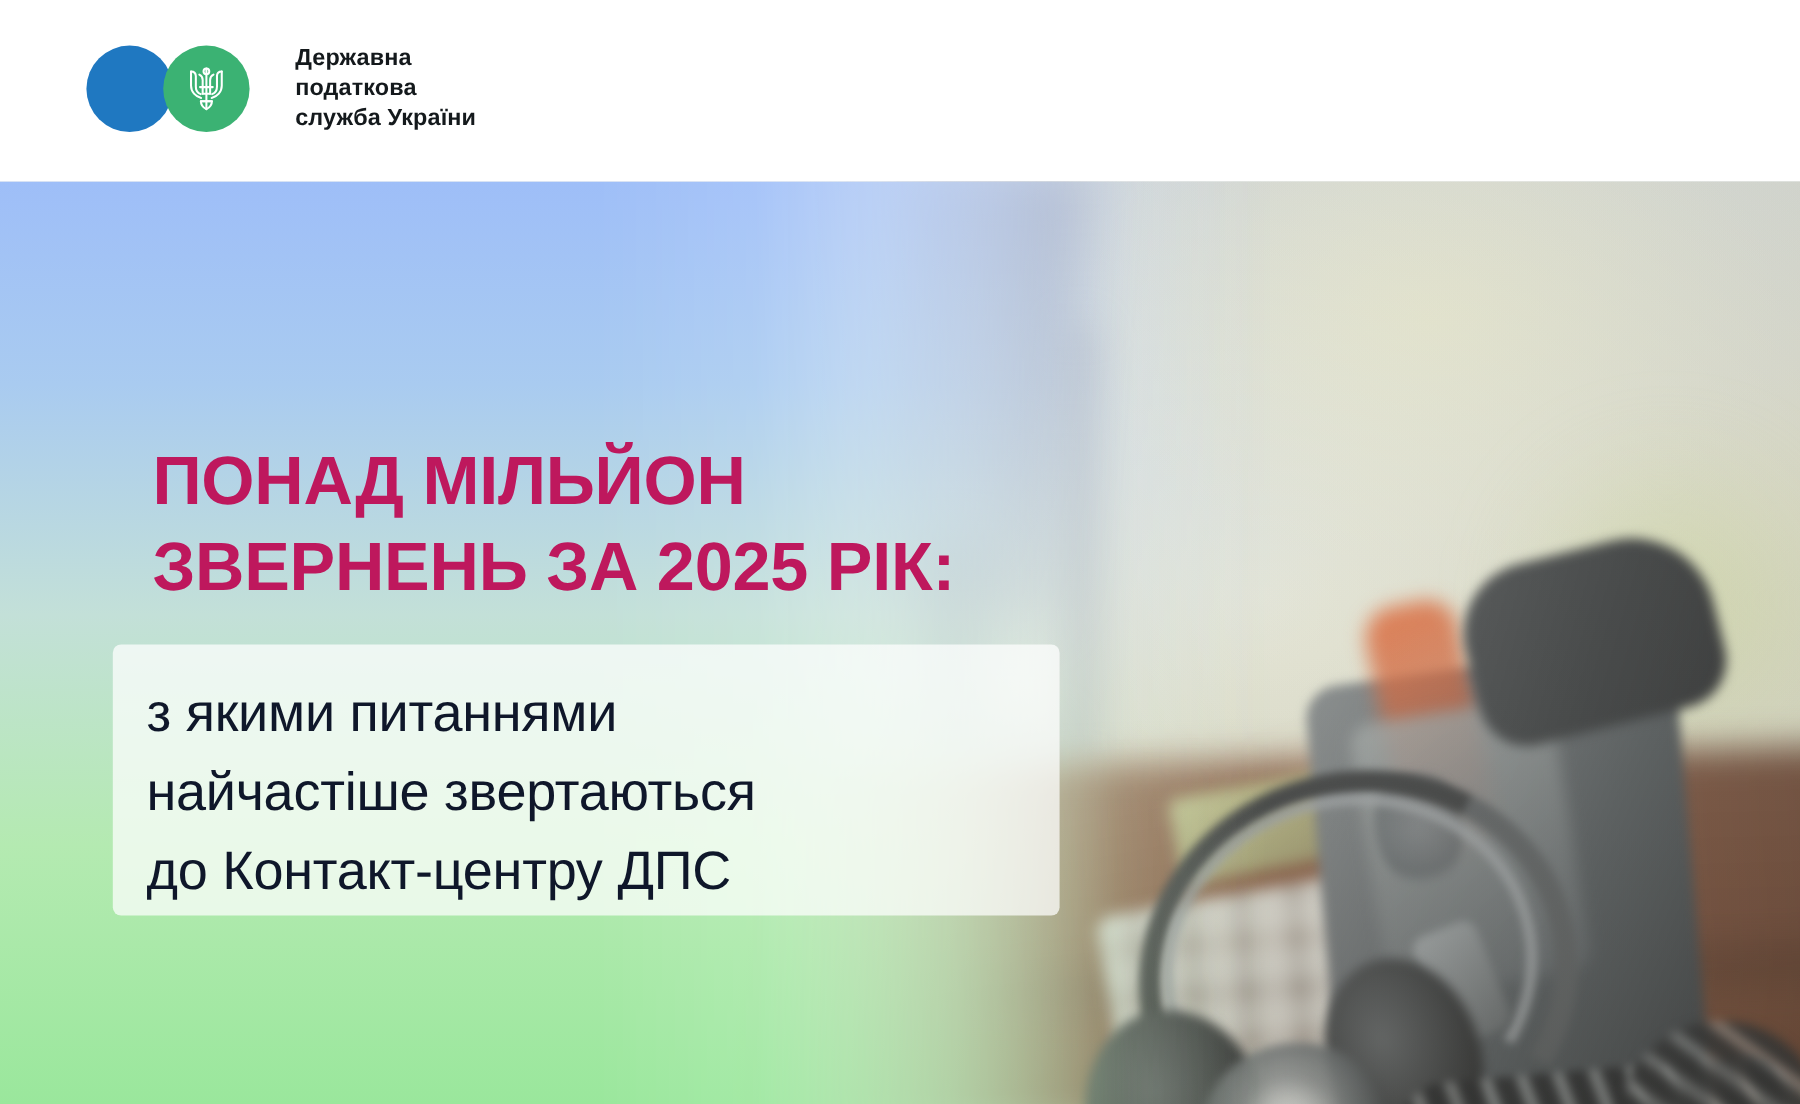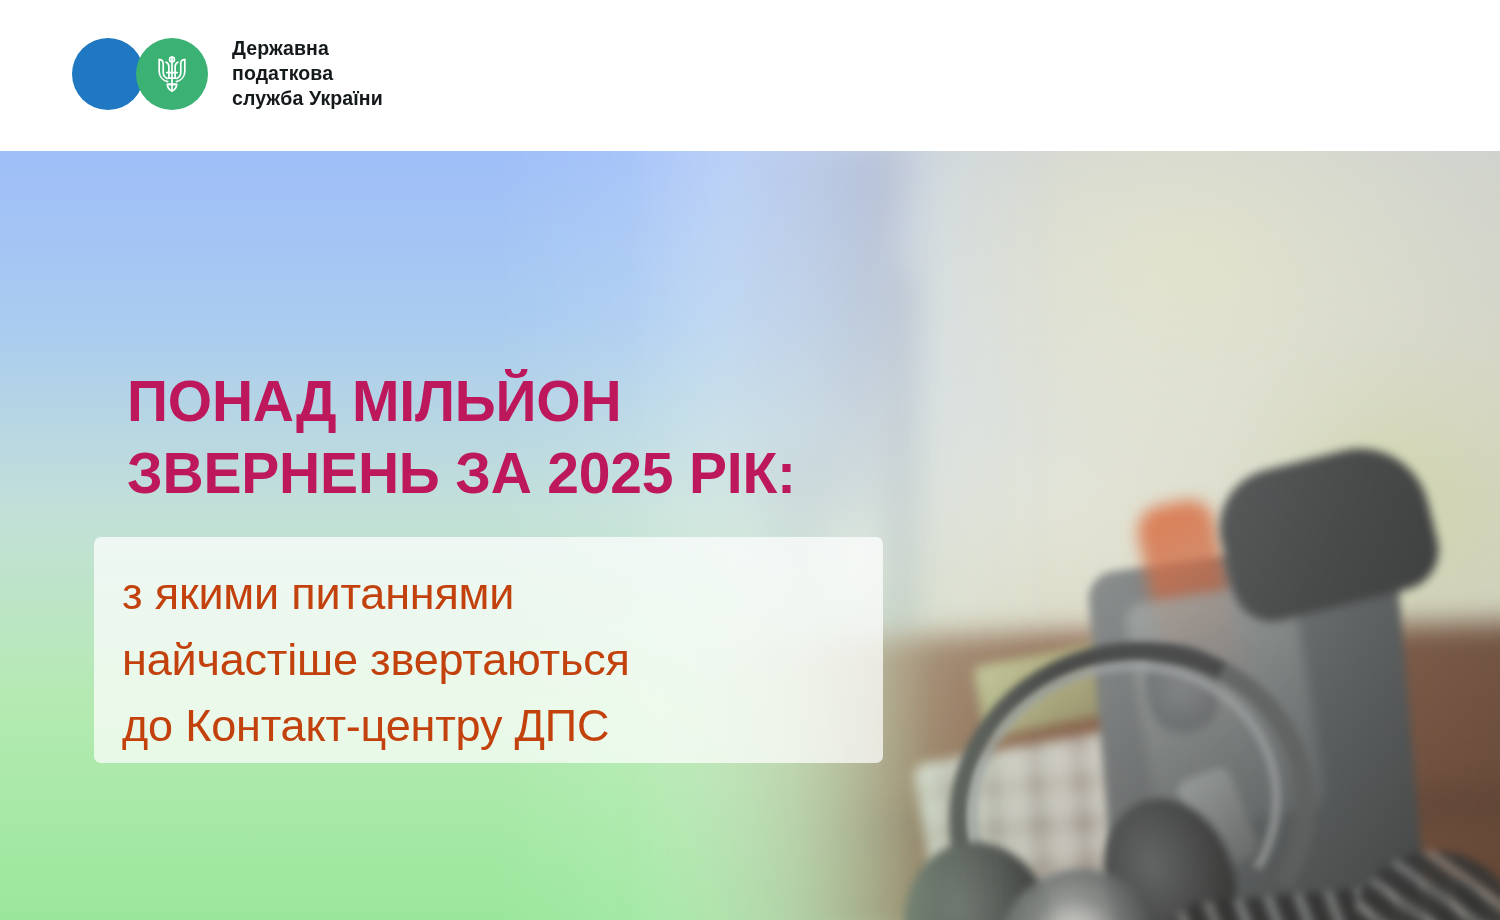--- a/index.html
+++ b/index.html
@@ -28,21 +28,21 @@
     height: 151px;
     background: #ffffff;
     z-index: 40;
   }
   .logo-block {
     position: absolute;
     left: 72px;
     top: 36px;
     display: flex;
     align-items: center;
-    gap: 3px;
+    gap: 17px;
   }
   .logo-marks {
     position: relative;
     width: 136px;
     height: 72px;
     flex: 0 0 auto;
   }
   .logo-circle-blue {
     position: absolute;
     left: 0; top: 0;
@@ -463,21 +463,21 @@
       <div class="photo-grade"></div>
     </div>
 
     <div class="wash"></div>
     <div class="wash-color" style="background-image: linear-gradient(rgb(158, 190, 248) 0%, rgb(169, 203, 240) 22%, rgb(195, 224, 216) 47%, rgb(180, 234, 177) 72%, rgb(154, 231, 156) 100%);"></div>
 
     <div class="headline" style="color: #be185d;">ПОНАД МІЛЬЙОН
 ЗВЕРНЕНЬ ЗА 2025 РІК:</div>
 
     <div class="subtitle-panel" style="background: rgba(255, 255, 255, 0.72);">
-      <div class="subtitle" style="color: #c2410c;">з якими питаннями
+      <div class="subtitle" style="color: #0f172a;">з якими питаннями
 найчастіше звертаються
 до Контакт-центру ДПС</div>
     </div>
   </div>
 
   <div class="header-bar" style="background: rgb(255, 255, 255);">
     <div class="logo-block">
       <div class="logo-marks">
         <div class="logo-circle-blue" style="background: rgb(31, 120, 193);"></div>
         <div class="logo-circle-green" style="background: rgb(59, 178, 115);">

